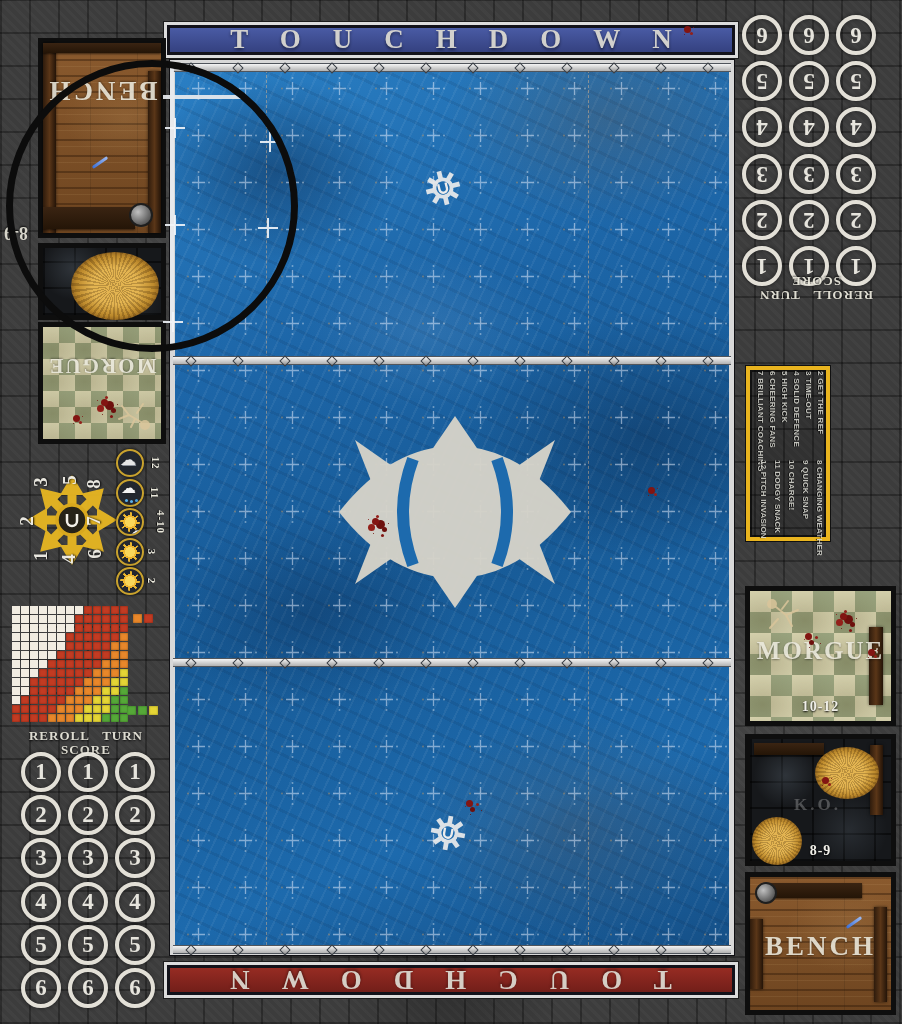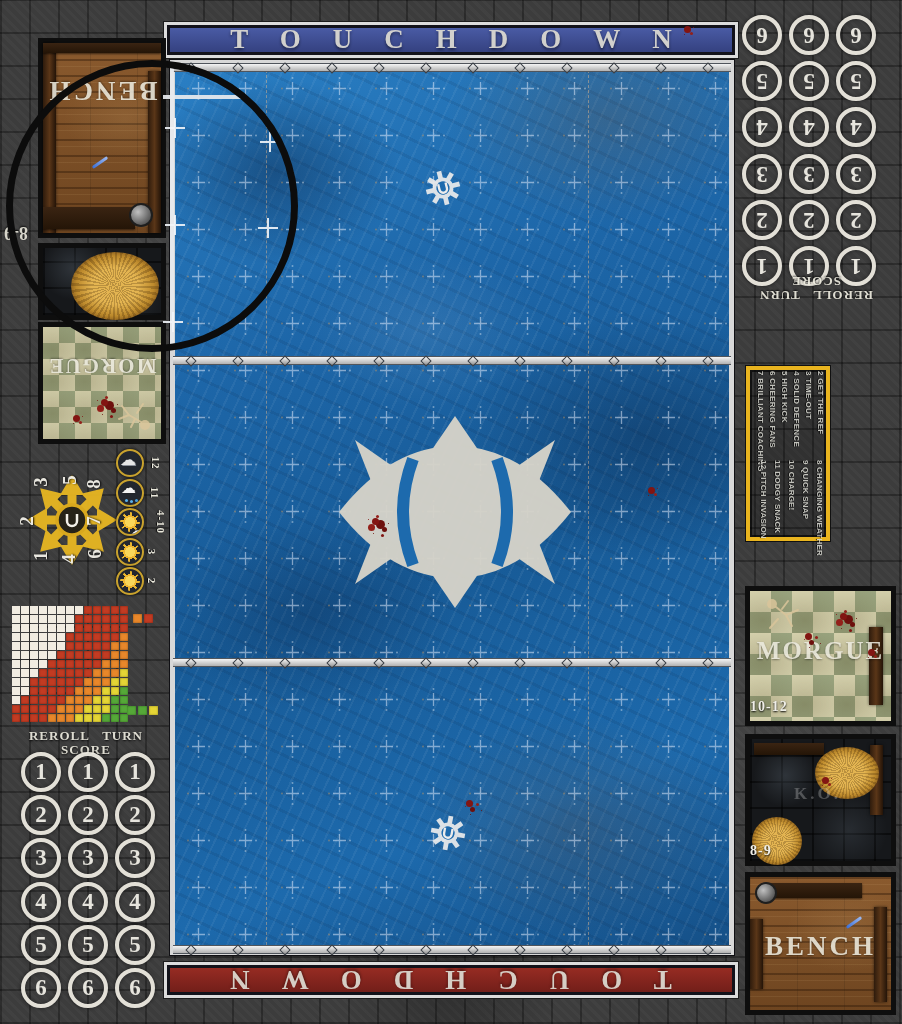--- a/index.html
+++ b/index.html
@@ -83,21 +83,21 @@
   .hay{position:absolute;border-radius:50%;
     background-image:
       repeating-conic-gradient(rgba(60,35,5,.25) 0 4deg, transparent 4deg 9deg),
       radial-gradient(ellipse at 50% 50%, #e3b451 0 38%, #bd8a2c 62%, #8a5e1d 74%, rgba(138,94,29,0) 76%);}
   .disc{position:absolute;border-radius:50%;background:radial-gradient(circle at 35% 35%, #c0c0c0, #6a6a6a 60%, #343434);border:2px solid #1e1e1e;}
   .quill{position:absolute;width:18px;height:3px;background:linear-gradient(90deg,#3a6fd8,#9db9ef);transform:rotate(-35deg);border-radius:2px;}
   .flip{transform:rotate(180deg);}
 
   .bench-label{font-size:27px;letter-spacing:3px;}
   .morgue-label{font-size:25px;letter-spacing:2px;}
-  .range-label{font-family:"Liberation Serif",serif;font-weight:bold;color:#f0efe8;text-shadow:0 1px 2px #000;}
+  .range-label{font-family:"Liberation Serif",serif;font-weight:bold;color:#f0efe8;text-align:center;text-shadow:0 1px 2px #000;}
 
   
   .splat{position:absolute;width:7px;height:7px;border-radius:50%;background:#821512;}
   .splat.s1{box-shadow:5px 3px 0 1px #6d100d, -4px 6px 0 0 #93201a, 9px 8px 0 -1px #6d100d, 2px -5px 0 -2px #93201a, -7px -2px 0 -3px #821512, 13px 2px 0 -3px #5f0c0a, 7px 14px 0 -2px #821512, -2px 12px 0 -3px #6d100d;}
   .splat.s2{box-shadow:4px 4px 0 -2px #93201a, -3px 5px 0 -3px #6d100d, 6px -2px 0 -3px #821512, -5px -3px 0 -4px #93201a;}
   .splat.s3{box-shadow:3px 6px 0 -1px #6d100d, 8px 1px 0 -2px #93201a, -4px 3px 0 -3px #821512, 1px 11px 0 -3px #5f0c0a, 12px 7px 0 -3px #6d100d;}
 
   
   .tcircle{position:absolute;width:32px;height:32px;border:4px solid #ece9e0;border-radius:50%;
     color:#f0eee6;font:bold 23px/31px "Liberation Serif",serif;text-align:center;
@@ -654,21 +654,21 @@
   <div class="splat s1" style="left:90px;top:22px;"></div>
   <div class="splat s3" style="left:55px;top:42px;"></div>
   <div class="splat s2" style="left:118px;top:58px;"></div>
 </div>
 
 <div class="abs framebox kostone" style="left:745px;top:734px;width:151px;height:132px;">
   <div class="post" style="right:8px;top:6px;width:13px;height:70px;"></div>
   <div class="plankh" style="left:4px;top:4px;width:70px;height:12px;"></div>
   <div class="hay" style="right:12px;top:8px;width:64px;height:52px;"></div>
   <div class="hay" style="left:2px;top:78px;width:50px;height:48px;"></div>
-  <div class="abs ko-label" style="left:44px;top:45px;">K.O.</div>
+  <div class="abs ko-label" style="left:44px;top:56px;">K.O.</div>
   <div class="splat s2" style="left:72px;top:38px;"></div>
   <div class="abs range-label" style="left:0;right:0;bottom:2px;font-size:14px;letter-spacing:1px;">8-9</div>
 </div>
 
 <div class="abs framebox wood" style="left:745px;top:872px;width:151px;height:143px;">
   <div class="plankh" style="left:16px;top:6px;width:96px;height:15px;"></div>
   <div class="post" style="left:0;top:42px;width:13px;height:70px;"></div>
   <div class="post" style="right:4px;top:30px;width:13px;bottom:8px;"></div>
   <div class="disc" style="left:5px;top:5px;width:18px;height:18px;"></div>
   <div class="quill" style="right:28px;top:44px;"></div>

